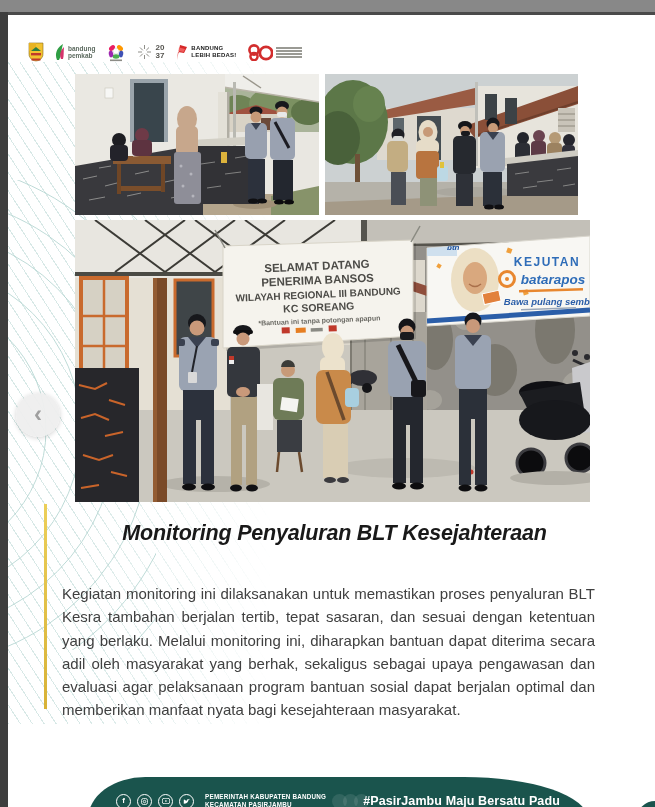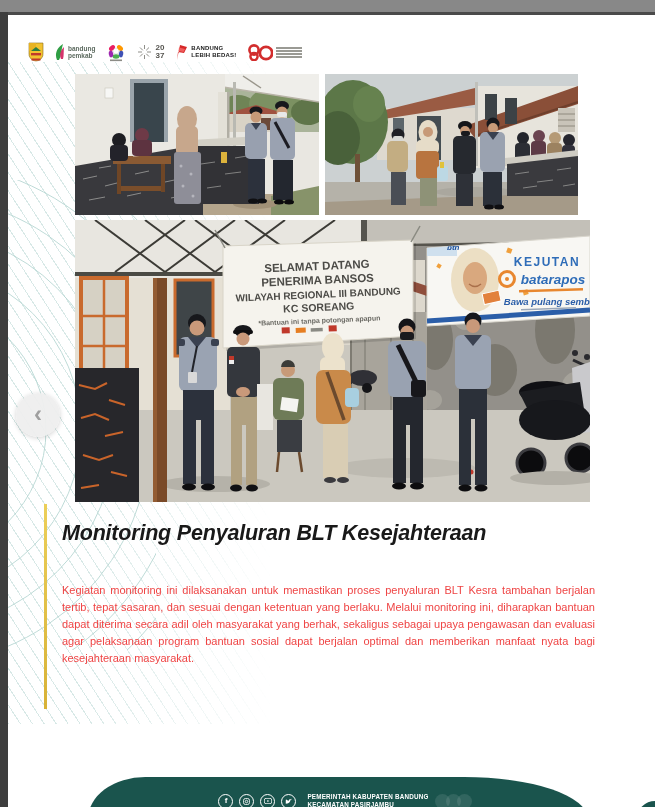--- a/index.html
+++ b/index.html
@@ -33,22 +33,22 @@
   .back-btn{position:absolute;left:16px;top:381px;width:44px;height:44px;border-radius:50%;
             background:rgba(238,238,238,0.95);box-shadow:0 1px 5px rgba(0,0,0,0.18);
             display:flex;align-items:center;justify-content:center;cursor:pointer;border:none;}
   .back-btn span{color:#9f9f9f;font-size:24px;line-height:1;margin-top:-3px;font-weight:bold;}
 
   
   .gold-line{position:absolute;left:44px;top:492px;width:3px;height:205px;
              background:linear-gradient(#eccf59,#d8b237);}
   .title{position:absolute;left:62px;top:508px;width:545px;font-size:21.5px;font-weight:800;
          font-style:italic;color:#191919;line-height:1.26;letter-spacing:-0.2px;}
-  .body-text{position:absolute;left:62px;top:570px;width:533px;font-size:11px;line-height:1.55;
-             text-align:justify;color:#ef4444;}
+  .body-text{position:absolute;left:62px;top:570px;width:533px;font-size:15px;line-height:1.55;
+             text-align:justify;color:#404040;}
 
   
   .footer-shape{position:absolute;left:88px;top:765px;width:500px;height:42px;
                 border-radius:60px 130px 0 0 / 44px 44px 0 0;
                 display:flex;align-items:center;justify-content:center;}
   .footer-inner{display:flex;align-items:center;gap:8px;margin-top:6px;}
   .social{display:flex;align-items:center;gap:6px;}
   .social .sicon{width:13px;height:13px;border-radius:50%;border:1px solid #fff;display:flex;
                  align-items:center;justify-content:center;cursor:pointer;}
   .sicon .fglyph{color:#fff;font-size:8px;font-weight:bold;line-height:1;}
@@ -466,21 +466,21 @@
     <circle cx="456" cy="243" r="14" fill="#0c0c0e" stroke="#3c3c40" stroke-width="3"></circle>
     <circle cx="505" cy="238" r="14" fill="#0c0c0e" stroke="#3c3c40" stroke-width="3"></circle>
     <ellipse cx="480" cy="258" rx="45" ry="7" fill="#b3b0a7"></ellipse>
   </svg>
 
   <button class="back-btn">
     <span>‹</span>
   </button>
 
   <div class="gold-line"></div>
-  <h1 class="title" style="margin:0;">
+  <h1 class="title" style="margin:0;text-align:center;">
     <div>Monitoring Penyaluran BLT Kesejahteraan</div>
   </h1>
   <p class="body-text" style="margin:0;">Kegiatan monitoring ini dilaksanakan untuk memastikan proses penyaluran BLT Kesra tambahan berjalan tertib, tepat sasaran, dan sesuai dengan ketentuan yang berlaku. Melalui monitoring ini, diharapkan bantuan dapat diterima secara adil oleh masyarakat yang berhak, sekaligus sebagai upaya pengawasan dan evaluasi agar pelaksanaan program bantuan sosial dapat berjalan optimal dan memberikan manfaat nyata bagi kesejahteraan masyarakat.</p>
 
   <div class="footer-shape" style="background: rgb(26, 84, 77);">
     <div class="footer-inner">
       <div class="social">
         <span class="sicon">
           <span class="fglyph">f</span>
         </span>
@@ -504,18 +504,19 @@
       </div>
       <div class="org">
         <div>PEMERINTAH KABUPATEN BANDUNG</div>
         <div>KECAMATAN PASIRJAMBU</div>
       </div>
       <div class="ghosts">
           <i></i>
           <i></i>
           <i></i>
         </div>
+      <div class="hashtag">#PasirJambu Maju Bersatu Padu</div>
     </div>
   </div>
   <div class="footer-corner" style="background: rgb(26, 84, 77);"></div>
 
   <div class="edge-left"></div>
 </div>
 
 </body></html>

